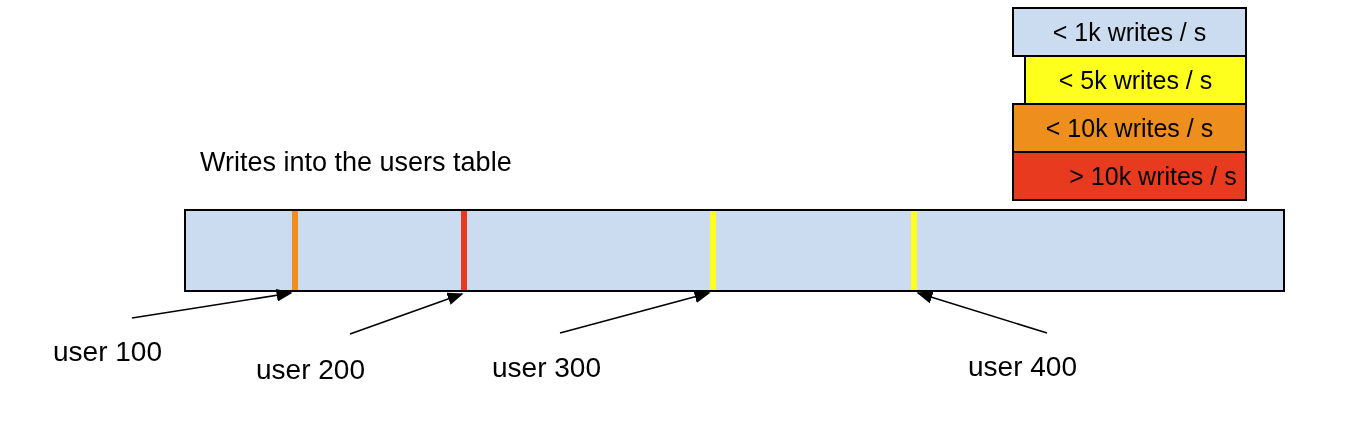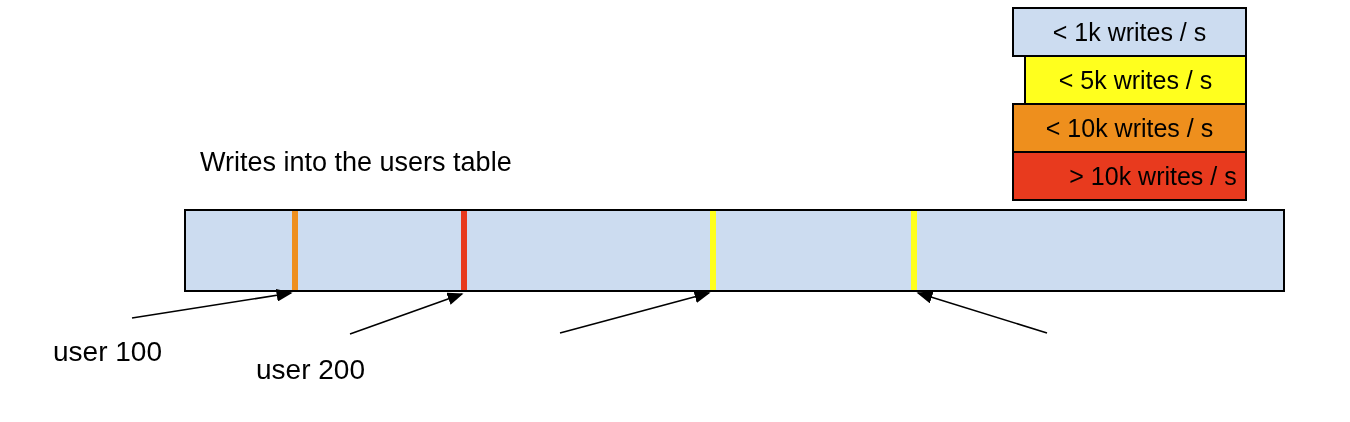--- a/index.html
+++ b/index.html
@@ -103,14 +103,16 @@
       </marker>
     </defs>
     <line stroke="#000000" stroke-width="1.6" marker-end="url(#ah)" x1="132" y1="318" x2="291" y2="293"></line>
     <line stroke="#000000" stroke-width="1.6" marker-end="url(#ah)" x1="350" y1="334" x2="462" y2="294"></line>
     <line stroke="#000000" stroke-width="1.6" marker-end="url(#ah)" x1="560" y1="333" x2="709" y2="293"></line>
     <line stroke="#000000" stroke-width="1.6" marker-end="url(#ah)" x1="1047" y1="333" x2="918" y2="293"></line>
   </svg>
 
   <div class="callout" style="left: 53px; top: 336px; text-align: right;">user 100</div>
   <div class="callout" style="left: 256px; top: 354px;">user 200</div>
+  <div class="callout" style="left: 492px; top: 352px;">user 300</div>
+  <div class="callout" style="left: 968px; top: 351px;">user 400</div>
 
 </div>
 
 </body></html>

